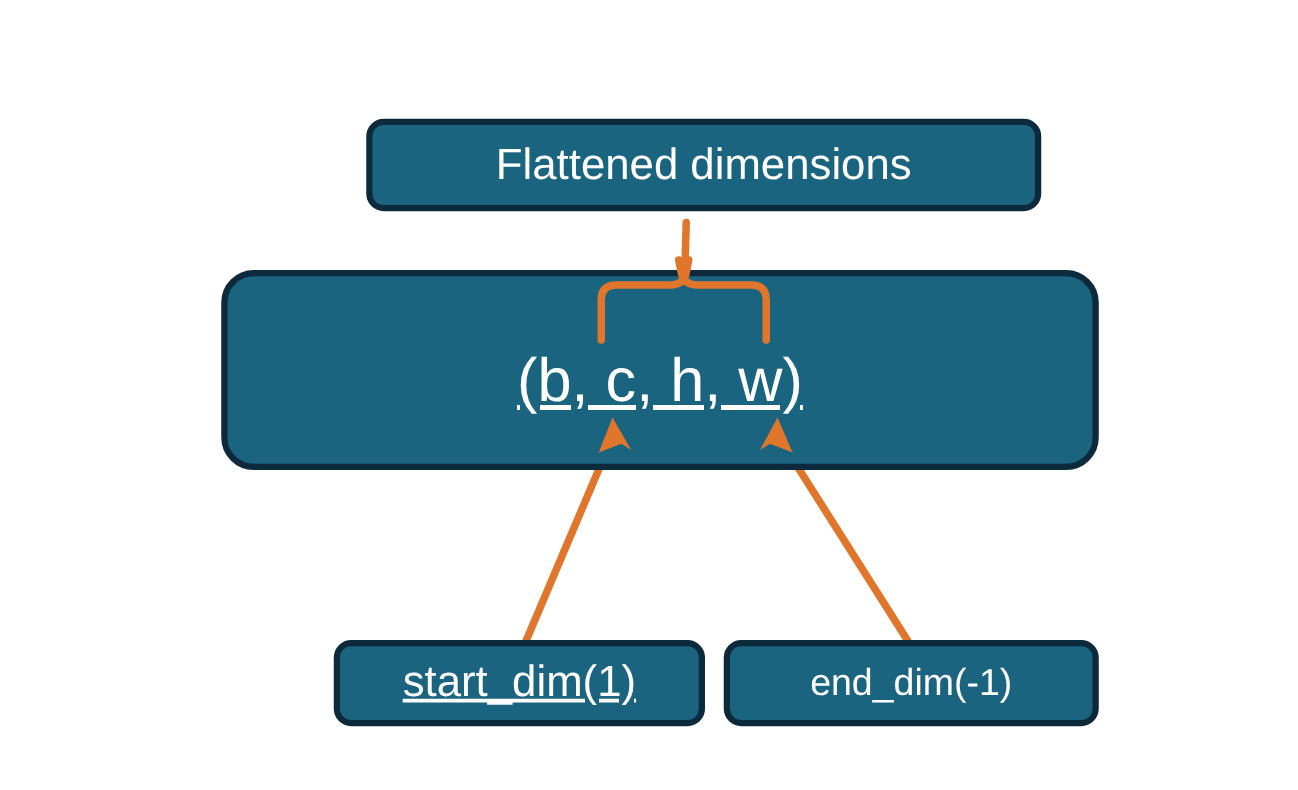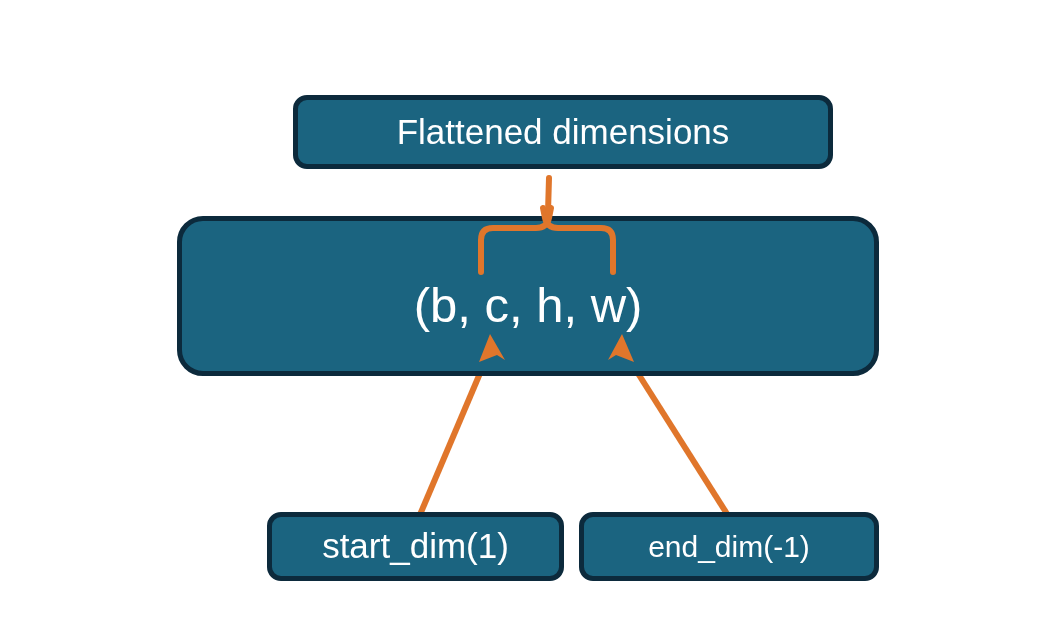--- a/index.html
+++ b/index.html
@@ -47,34 +47,36 @@
   }
 
   
   #node-shape {
     left: 177px;
     top: 216px;
     width: 702px;
     height: 160px;
     border-radius: 26px;
     font-size: 49px;
+    text-decoration: underline;
   }
   #node-shape .node-label {
     position: relative;
     top: 10px;
   }
 
   
   #node-start-dim {
     left: 267px;
     top: 512px;
     width: 297px;
     height: 69px;
     border-radius: 14px;
     font-size: 35px;
+    text-decoration: underline;
   }
   #node-end-dim {
     left: 579px;
     top: 512px;
     width: 300px;
     height: 69px;
     border-radius: 14px;
     font-size: 30px;
   }
 

